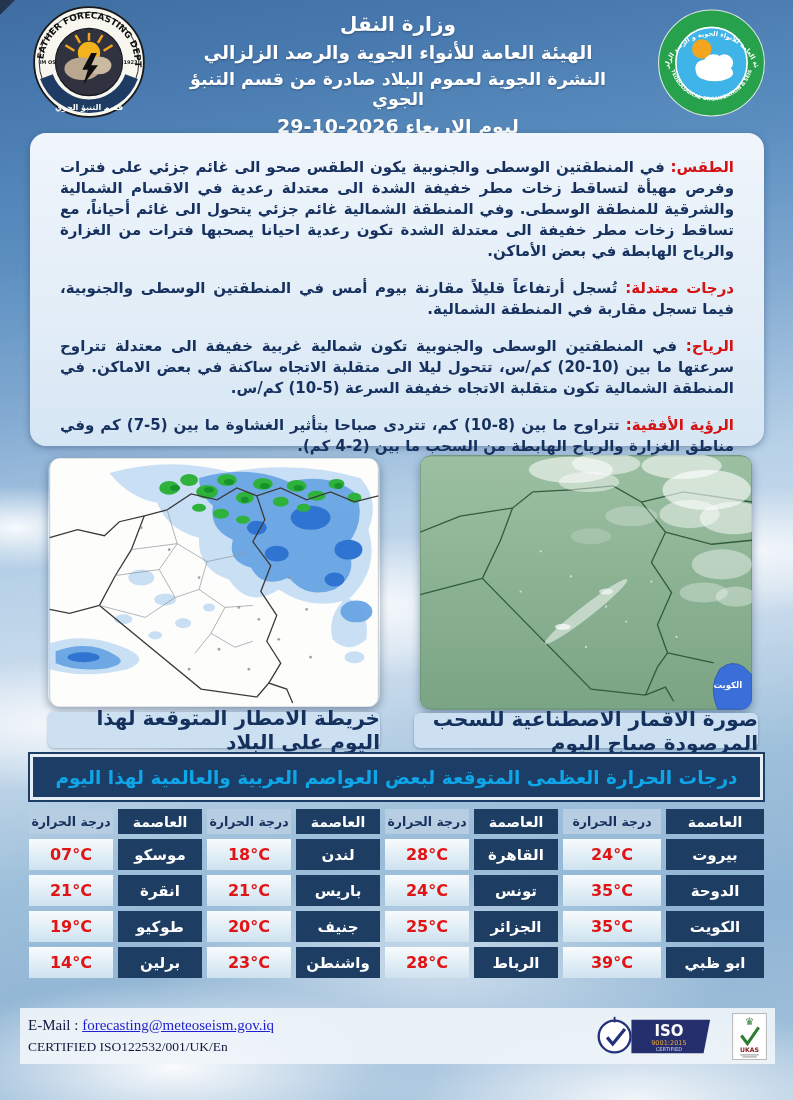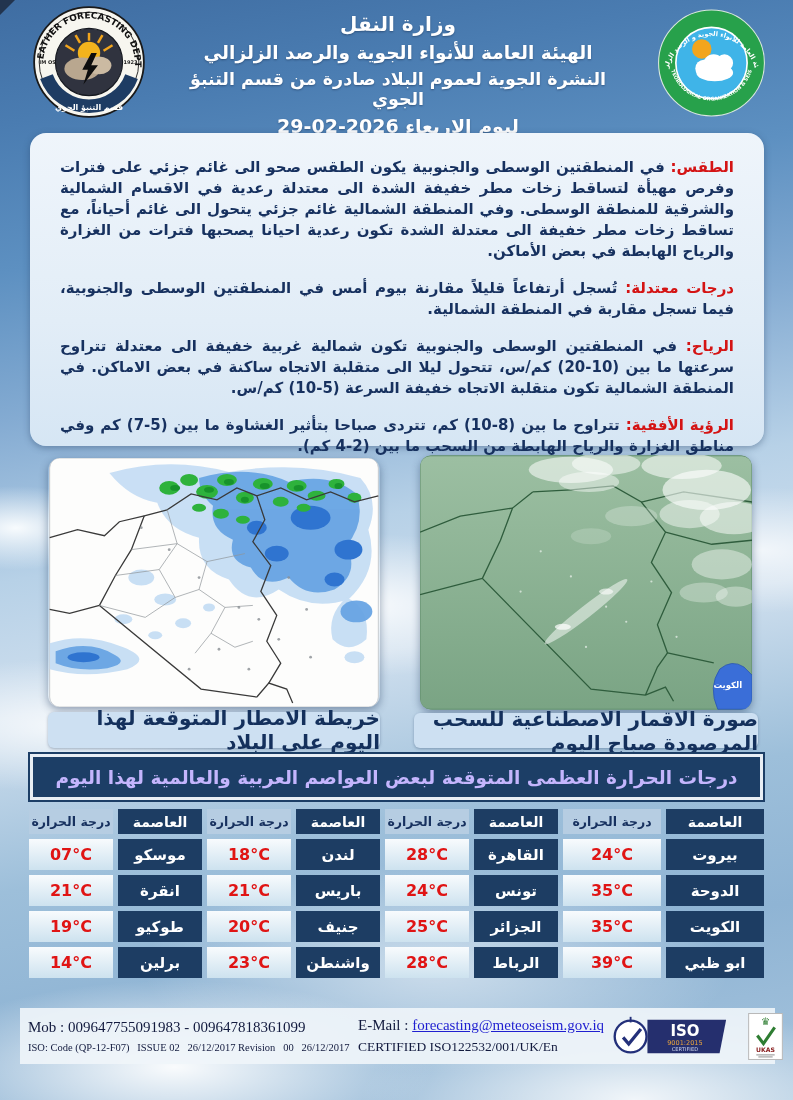--- a/index.html
+++ b/index.html
@@ -44,21 +44,21 @@
   .rain-map{left:48px;top:458px;width:332px;height:249px;}
   .sat-map{left:420px;top:455px;width:332px;height:255px;}
   .caption{position:absolute;background:#cde0f2;border-radius:6px;color:#14305c;
     font-weight:bold;font-size:20px;direction:rtl;display:flex;align-items:center;
     justify-content:center;box-shadow:0 1px 3px rgba(30,55,90,.35);}
   .cap-rain{left:48px;top:712px;width:332px;height:36px;}
   .cap-sat{left:414px;top:713px;width:344px;height:35px;}
   
   .banner{position:absolute;left:30px;top:754px;width:727px;height:40px;
     background:#1c3e66;border:3px solid #e8eef5;box-shadow:0 0 0 2px #1c3e66;
-    color:#c4b5fd;font-weight:bold;font-size:18.5px;display:flex;align-items:center;
+    color:#0ea5e9;font-weight:bold;font-size:18.5px;display:flex;align-items:center;
     justify-content:center;direction:rtl;}
   
   .temps-table{position:absolute;left:24px;top:804px;width:745px;
     border-collapse:separate;border-spacing:5px;direction:rtl;table-layout:fixed;}
   .temps-table th,.temps-table td{text-align:center;vertical-align:middle;padding:0;}
   .th-city{background:#1d3d63;color:#fff;font-size:14px;font-weight:bold;height:25px;}
   .th-deg{background:#b6cde2;color:#17315f;font-size:12.5px;font-weight:bold;height:25px;}
   .td-city{background:#1d3d63;color:#fff;font-size:15px;font-weight:bold;height:31px;}
   .td-temp{background:linear-gradient(180deg,#f8fbfd 0%,#cde2ef 100%);
     color:#e01414;font-size:16px;font-weight:bold;height:19px;}
@@ -132,21 +132,21 @@
       <text font-size="4.6" font-weight="bold" fill="#fff" font-family="DejaVu Sans">
         <textPath href="#arcRB" startOffset="50%" text-anchor="middle">IRAQ METEOROLOGICAL ORGANIZATION &amp; SEISMOLOGY</textPath>
       </text>
     </svg>
   </div>
 
   <div class="hdr-text">
     <div class="l1">وزارة النقل</div>
     <div class="l2">الهيئة العامة للأنواء الجوية والرصد الزلزالي</div>
     <div class="l3">النشرة الجوية لعموم البلاد صادرة من قسم التنبؤ الجوي</div>
-    <div class="l4">ليوم الاربعاء 2026-02-29</div>
+    <div class="l4">ليوم الاربعاء 2026-10-29</div>
   </div>
 
   <div class="forecast-box">
     <p><span class="lbl">الطقس:</span><span> في المنطقتين الوسطى والجنوبية يكون الطقس صحو الى غائم جزئي على فترات وفرص مهيأة لتساقط زخات مطر خفيفة الشدة الى معتدلة رعدية في الاقسام الشمالية والشرقية للمنطقة الوسطى. وفي المنطقة الشمالية غائم جزئي يتحول الى غائم أحياناً، مع تساقط زخات مطر خفيفة الى معتدلة الشدة تكون رعدية احيانا يصحبها فترات من الغزارة والرياح الهابطة في بعض الأماكن.</span></p>
     <p><span class="lbl">درجات معتدلة:</span><span> تُسجل أرتفاعاً قليلاً مقارنة بيوم أمس في المنطقتين الوسطى والجنوبية، فيما تسجل مقاربة في المنطقة الشمالية.</span></p>
     <p><span class="lbl">الرياح:</span><span> في المنطقتين الوسطى والجنوبية تكون شمالية غربية خفيفة الى معتدلة تتراوح سرعتها ما بين (10-20) كم/س، تتحول ليلا الى متقلبة الاتجاه ساكنة في بعض الاماكن. في المنطقة الشمالية تكون متقلبة الاتجاه خفيفة السرعة (5-10) كم/س.</span></p>
     <p><span class="lbl">الرؤية الأفقية:</span><span> تتراوح ما بين (8-10) كم، تتردى صباحا بتأثير الغشاوة ما بين (5-7) كم وفي مناطق الغزارة والرياح الهابطة من السحب ما بين (2-4 كم).</span></p>
   </div>
 
   <div class="map-frame rain-map">
@@ -355,24 +355,20 @@
       <td class="td-temp">28°C</td>
       <td class="td-city">واشنطن</td>
       <td class="td-temp">23°C</td>
       <td class="td-city">برلين</td>
       <td class="td-temp">14°C</td>
     </tr>
   </tbody>
     </table>
 
   <div class="footer">
-    <div class="f-left">
-      <div class="f-mob">Mob : 009647755091983 - 009647818361099</div>
-      <div class="f-isoline">ISO: Code (QP-12-F07)   ISSUE 02   26/12/2017 Revision   00   26/12/2017</div>
-    </div>
     <div class="f-right">
       <div class="f-mail"><span>E-Mail : </span><a href="#">forecasting@meteoseism.gov.iq</a></div>
       <div class="f-cert">CERTIFIED ISO122532/001/UK/En</div>
     </div>
     <div class="badges">
       <svg width="118" height="47" viewBox="0 0 126 50">
         <circle cx="22" cy="25" r="17" fill="#ffffff" stroke="#23307a" stroke-width="2.5"></circle>
         <line x1="22" y1="4" x2="22" y2="10" stroke="#23307a" stroke-width="2"></line>
         <path d="M14 26 l6 7 l13 -16" stroke="#23307a" stroke-width="3.5" fill="none"></path>
         <polygon points="40,7 124,7 117,43 40,43" fill="#252f6e"></polygon>

